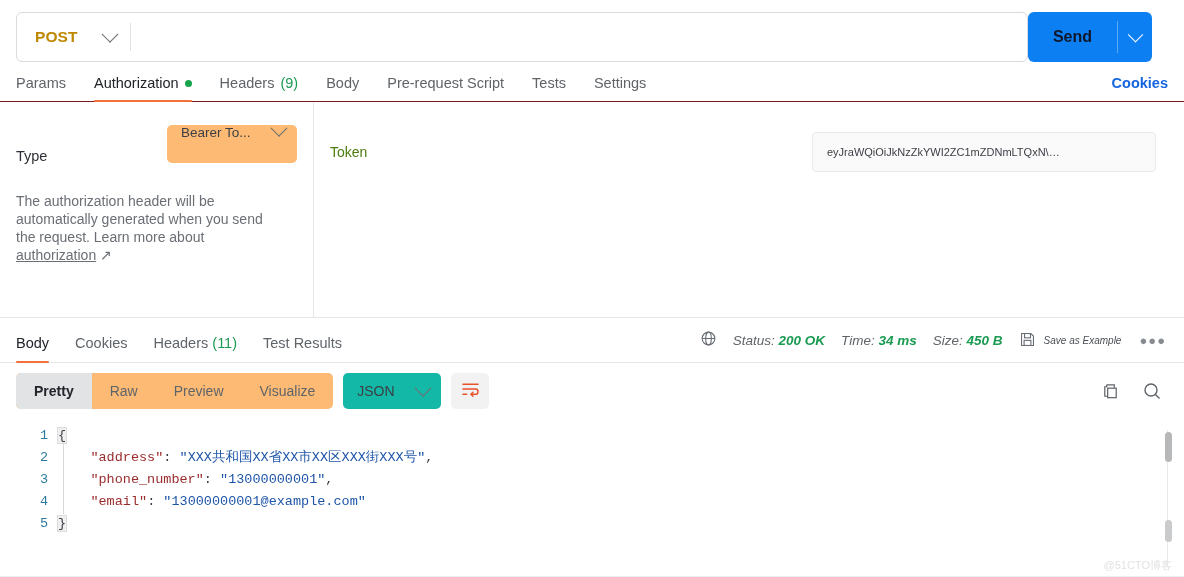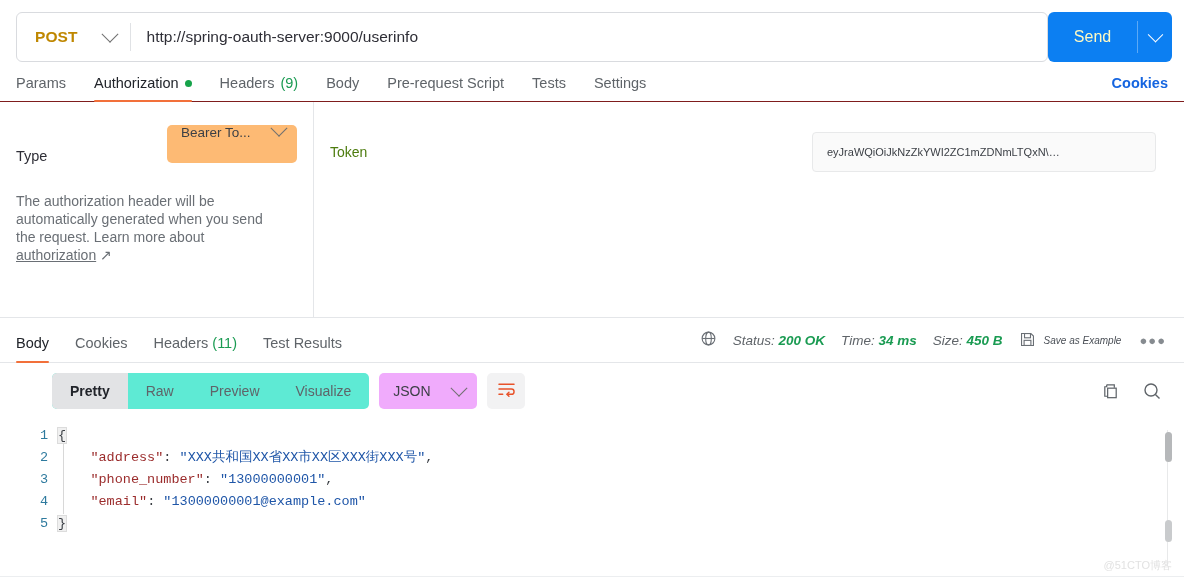--- a/index.html
+++ b/index.html
@@ -13,21 +13,21 @@
     font-family: "Liberation Sans", sans-serif;
     color: #2e2e36;
     overflow: hidden;
     position: relative;
   }
 
   
   .url-row {
     display: flex;
     align-items: center;
-    padding: 12px 12px 0 16px;
+    padding: 12px 32px 0 16px;
     gap: 0;
     height: 50px;
     box-sizing: content-box;
   }
   .url-box {
     flex: 1;
     height: 48px;
     border: 1px solid #d9dbdf;
     border-radius: 6px;
     display: flex;
@@ -79,23 +79,23 @@
     height: 50px;
     width: 124px;
     cursor: pointer;
     user-select: none;
   }
   .send-main {
     flex: 1;
     display: flex;
     align-items: center;
     justify-content: center;
-    color: #fef9c3;
+    color: #0f172a;
     font-size: 16px;
-    font-weight: 400;
+    font-weight: 700;
   }
   .send-sep {
     width: 1px;
     background: rgba(255,255,255,.33);
     margin: 9px 0;
   }
   .send-caret {
     width: 34px;
     display: flex;
     align-items: center;
@@ -318,41 +318,40 @@
 
   
   .body-bar {
     display: flex;
     align-items: center;
     padding: 10px 16px;
     gap: 10px;
   }
   .seg {
     display: flex;
-    background: #5eead4;
+    background: #fdba74;
     border-radius: 5px;
     height: 36px;
     overflow: hidden;
-    margin-left: 36px;
   }
   .seg-item {
     display: flex;
     align-items: center;
     padding: 0 18px;
     font-size: 14px;
     color: #5f6469;
     cursor: pointer;
   }
   .seg-item.active {
     background: #e2e3e5;
     color: #21242a;
     font-weight: 700;
   }
   .json-dd {
-    background: #f0abfc;
+    background: #14b8a6;
     border-radius: 5px;
     height: 36px;
     width: 98px;
     display: flex;
     align-items: center;
     justify-content: space-between;
     padding: 0 12px 0 14px;
     box-sizing: border-box;
     font-size: 14px;
     color: #3b3f45;
@@ -465,21 +464,20 @@
 </head>
 <body>
 
 <div class="url-row">
   <div class="url-box">
     <div class="method-select">
       <span class="method-label">POST</span>
       <span class="chev"></span>
     </div>
     <div class="vdiv"></div>
-    <input class="url-input" type="text" value="http://spring-oauth-server:9000/userinfo" placeholder="Enter URL or paste text" style="">
   </div>
   <div class="send-btn">
     <div class="send-main">Send</div>
     <div class="send-sep"></div>
     <div class="send-caret">
       <span class="chev-w"></span>
     </div>
   </div>
 </div>
 

